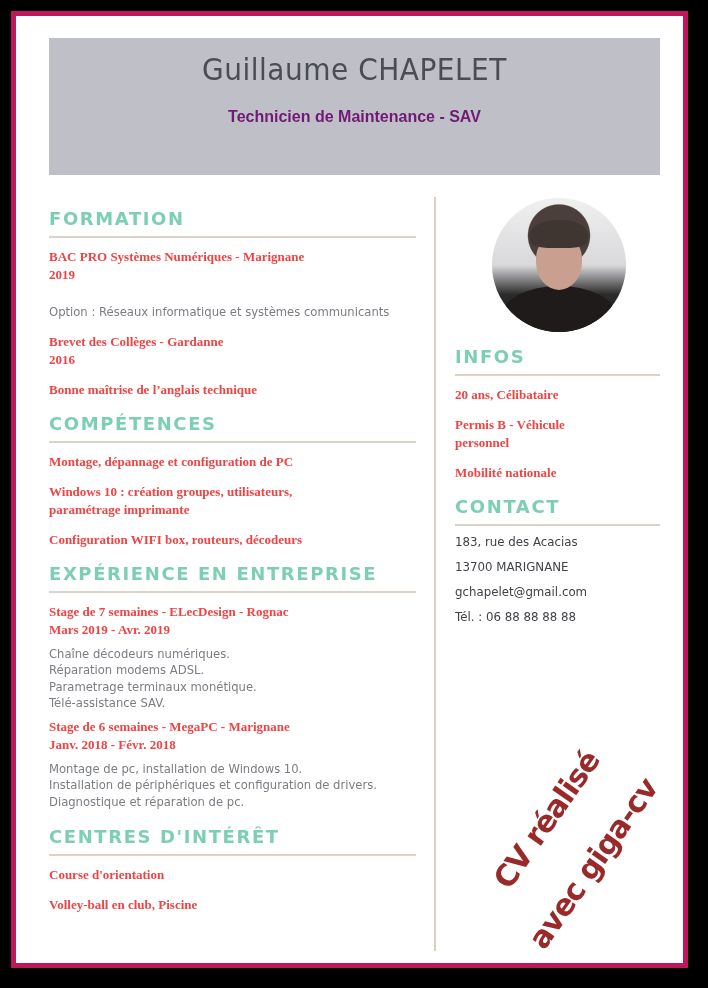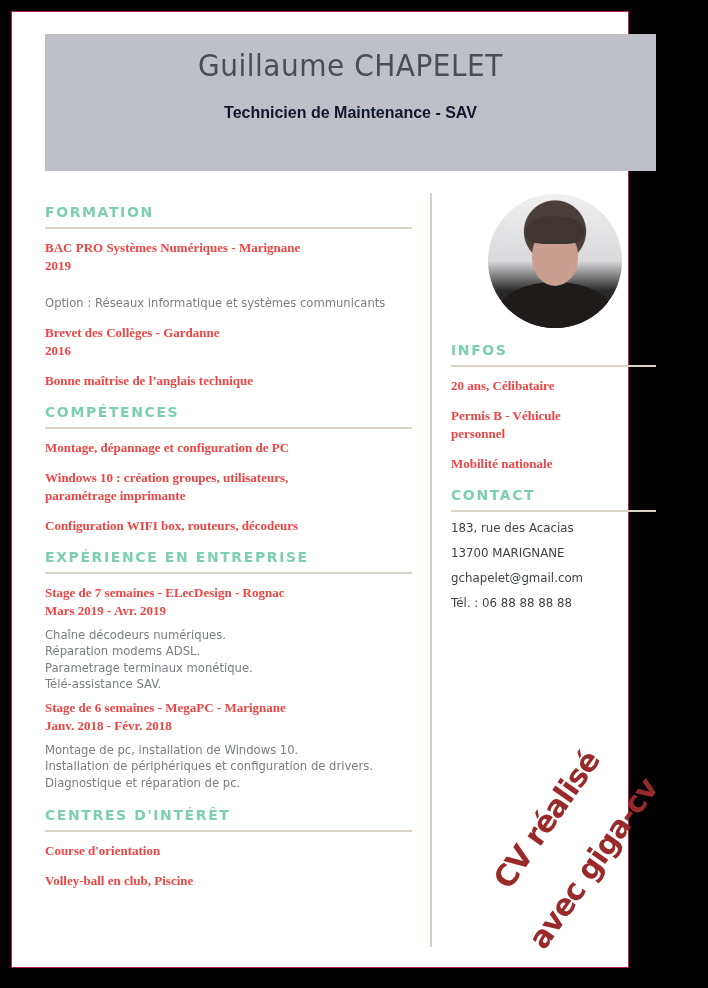--- a/index.html
+++ b/index.html
@@ -1,24 +1,24 @@
 <!DOCTYPE html>
 <html><head>
 <meta charset="utf-8">
 <style>
   html, body { margin:0; padding:0; }
   body { width:708px; height:988px; background:#000; position:relative; overflow:hidden; font-family:"DejaVu Sans", sans-serif; }
-  .page { position:absolute; left:11px; top:11px; width:618px; height:957px; background:#fff; border:1px solid #be185d; box-sizing:border-box; }
+  .page { position:absolute; left:11px; top:11px; width:677px; height:957px; background:#fff; border:5px solid #be185d; box-sizing:border-box; }
   .header { position:absolute; left:33px; top:22px; width:611px; height:137px; background:#bfbfc7; }
   .name { position:absolute; left:0; right:0; top:16px; text-align:center; font-family:"DejaVu Sans", sans-serif; font-weight:normal; font-size:28px; letter-spacing:0.5px; color:#4a4d52; transform:scaleY(1.05); }
-  .title { position:absolute; left:0; right:0; top:70px; text-align:center; font-family:"Liberation Sans", sans-serif; font-weight:bold; font-size:16px; color:#0f172a; }
+  .title { position:absolute; left:0; right:0; top:70px; text-align:center; font-family:"Liberation Sans", sans-serif; font-weight:bold; font-size:16px; color:#701a75; }
   .col-left { position:absolute; left:33px; top:192px; width:367px; }
   .col-right { position:absolute; left:439px; top:180px; width:205px; }
   .divider { position:absolute; left:418px; top:181px; width:2px; height:754px; background:#d9cfc3; }
-  .sec-title { font-family:"DejaVu Sans", sans-serif; font-weight:bold; font-size:14px; letter-spacing:1.6px; color:#7dcfb4; margin:0; }
+  .sec-title { font-family:"DejaVu Sans", sans-serif; font-weight:bold; font-size:18px; letter-spacing:1.6px; color:#7dcfb4; margin:0; }
   .sec-rule { height:2px; background:#dcd3c8; margin:7px 0 10px 0; }
   .b { font-family:Liberation Serif, serif; font-weight:bold; font-size:13px; color:#ef4444; line-height:18px; }
   .n { font-family:"DejaVu Sans", sans-serif; font-size:11.6px; color:#7a7d82; line-height:16.5px; }
   .c { font-family:"DejaVu Sans", sans-serif; font-size:11.8px; color:#3f4247; line-height:25px; }
   .item { margin-bottom:12px; }
   .photo { width:134px; height:134px; border-radius:50%; margin:2px 0 0 37px; background:radial-gradient(circle at 50% 40%, #c8a99a 0 18%, transparent 19%), radial-gradient(circle at 50% 28%, #4a3f3a 0 26%, transparent 27%), linear-gradient(180deg, #f0f0f0 0%, #d9d9dc 50%, #2a2a2a 72%, #1c1c1c 100%); position:relative; overflow:hidden; }
   .photo .face { position:absolute; left:44px; top:36px; width:46px; height:56px; border-radius:45% 45% 50% 50%; background:#c9a090; }
   .photo .hair { position:absolute; left:38px; top:22px; width:58px; height:28px; border-radius:50% 50% 30% 30%; background:#3f3632; }
   .photo .body { position:absolute; left:10px; top:88px; width:114px; height:60px; border-radius:50% 50% 0 0; background:#1e1b1a; }
   .stamp { position:absolute; left:495px; top:770px; width:210px; height:210px; pointer-events:none; }

